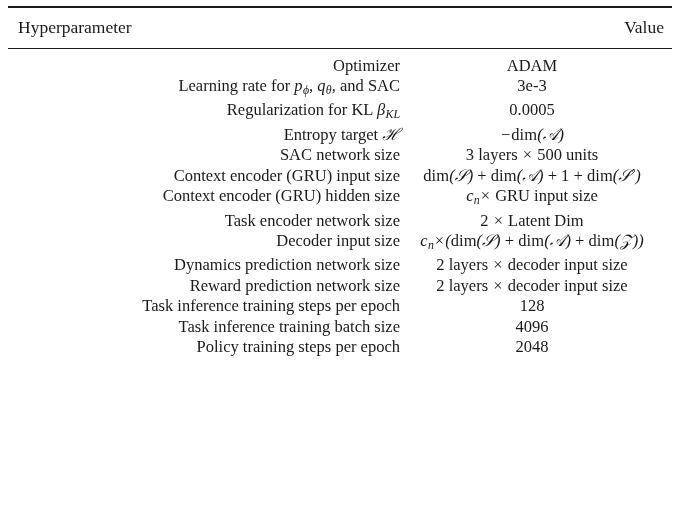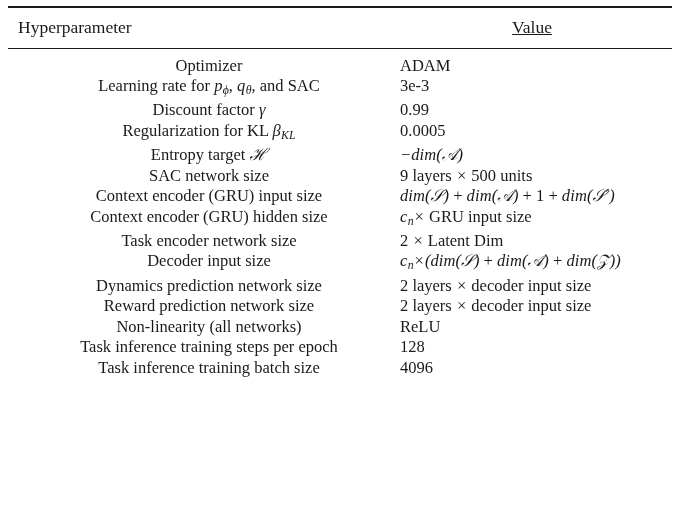--- a/index.html
+++ b/index.html
@@ -46,34 +46,34 @@
   tr.rule-row td { padding: 0; line-height: 0; font-size: 0; }
 
   .head-cell {
     font-size: 17.5px;
     font-weight: normal;
     line-height: 1;
     padding-top: 11px !important;
     padding-bottom: 11px !important;
   }
   .head-cell.left  { text-align: left;  padding-left: 10px; }
-  .head-cell.right { padding-right: 8px; text-decoration: underline; }
+  .head-cell.right { text-align: right; padding-right: 8px; }
 
   .spacer-top td { height: 7px; font-size: 0; line-height: 0; }
   .spacer-bottom td { height: 7px; font-size: 0; line-height: 0; }
 
   td.param {
-    text-align: center;
+    text-align: right;
     padding-left: 10px !important;
     font-size: 16.5px;
     line-height: 20.4px;
     white-space: nowrap;
   }
   td.value {
-    text-align: left;
+    text-align: center;
     padding-right: 8px !important;
     font-size: 16.5px;
     line-height: 20.4px;
     white-space: nowrap;
   }
 
   .col-param { width: 392px; }
   .col-value { width: 272px; }
 
   
@@ -91,21 +91,20 @@
     font-size: 0.72em;
     vertical-align: -0.26em;
     font-style: italic;
     padding-left: 0.3px;
   }
   .times {
     font-style: normal;
     padding: 0 1px;
   }
   .mop {
-    font-style: italic;
     letter-spacing: 0.1px;
   }
   .prime { font-style: italic; }
   .upr { font-style: normal; }
 </style>
 </head>
 <body>
 
 <div class="table-wrap">
   <table class="hp-table">
@@ -140,38 +139,34 @@
       <td class="param">Optimizer</td>
       <td class="value">ADAM</td>
     </tr>
 
     <tr>
       <td class="param"><span>Learning rate for </span><span class="mi">p</span><span class="sub">ϕ</span><span>, </span><span class="mi">q</span><span class="sub">θ</span><span>, and SAC</span></td>
       <td class="value">3e-3</td>
     </tr>
 
 
-    <tr>
-      <td class="param"><span>Discount factor </span><span class="mi">γ</span></td>
-      <td class="value">0.99</td>
-    </tr>
 
     <tr>
       <td class="param"><span>Regularization for KL </span><span class="mi">β</span><span class="sub">KL</span></td>
       <td class="value">0.0005</td>
     </tr>
 
     <tr>
       <td class="param"><span>Entropy target </span><span class="mcal">ℋ</span></td>
       <td class="value"><span class="mi">−</span><span class="mop">dim</span><span class="mi">(</span><span class="mcal">𝒜</span><span class="mi">)</span></td>
     </tr>
 
     <tr>
       <td class="param">SAC network size</td>
-      <td class="value"><span>9 layers </span><span class="times">×</span><span> 500 units</span></td>
+      <td class="value"><span>3 layers </span><span class="times">×</span><span> 500 units</span></td>
     </tr>
 
 
     <tr>
       <td class="param">Context encoder (GRU) input size</td>
       <td class="value"><span class="mop">dim</span><span class="mi">(</span><span class="mcal">𝒮</span><span class="mi">)</span><span class="upr"> + </span><span class="mop">dim</span><span class="mi">(</span><span class="mcal">𝒜</span><span class="mi">)</span><span class="upr"> + </span><span class="upr">1</span><span class="upr"> + </span><span class="mop">dim</span><span class="mi">(</span><span class="mcal prime">𝒮′</span><span class="mi">)</span></td>
     </tr>
 
     <tr>
       <td class="param">Context encoder (GRU) hidden size</td>
@@ -191,37 +186,37 @@
     <tr>
       <td class="param">Dynamics prediction network size</td>
       <td class="value"><span>2 layers </span><span class="times">×</span><span> decoder input size</span></td>
     </tr>
 
     <tr>
       <td class="param">Reward prediction network size</td>
       <td class="value"><span>2 layers </span><span class="times">×</span><span> decoder input size</span></td>
     </tr>
 
-    <tr>
-      <td class="param">Non-linearity (all networks)</td>
-      <td class="value">ReLU</td>
-    </tr>
 
 
 
     <tr>
       <td class="param">Task inference training steps per epoch</td>
       <td class="value">128</td>
     </tr>
 
     <tr>
       <td class="param">Task inference training batch size</td>
       <td class="value">4096</td>
     </tr>
 
+    <tr>
+      <td class="param">Policy training steps per epoch</td>
+      <td class="value">2048</td>
+    </tr>
 
 
     <tr class="spacer-bottom">
           <td colspan="2"></td>
         </tr>
 
   </tbody>
     </table>
 </div>
 

